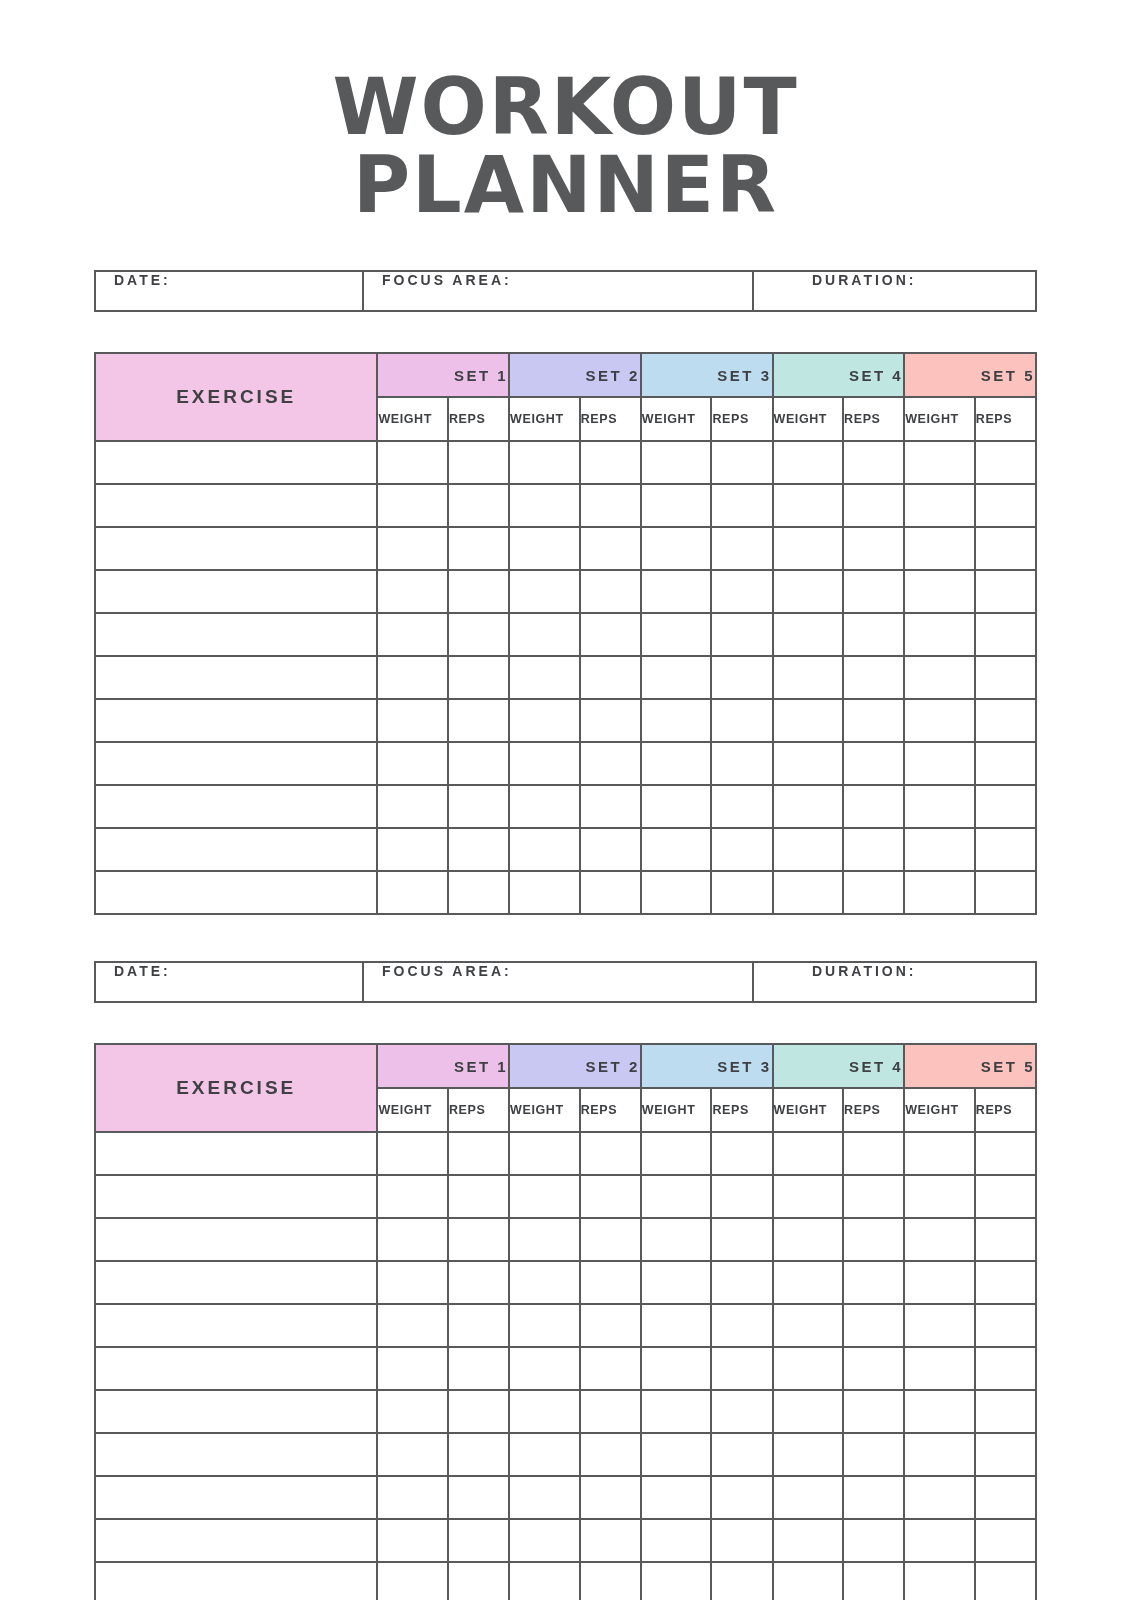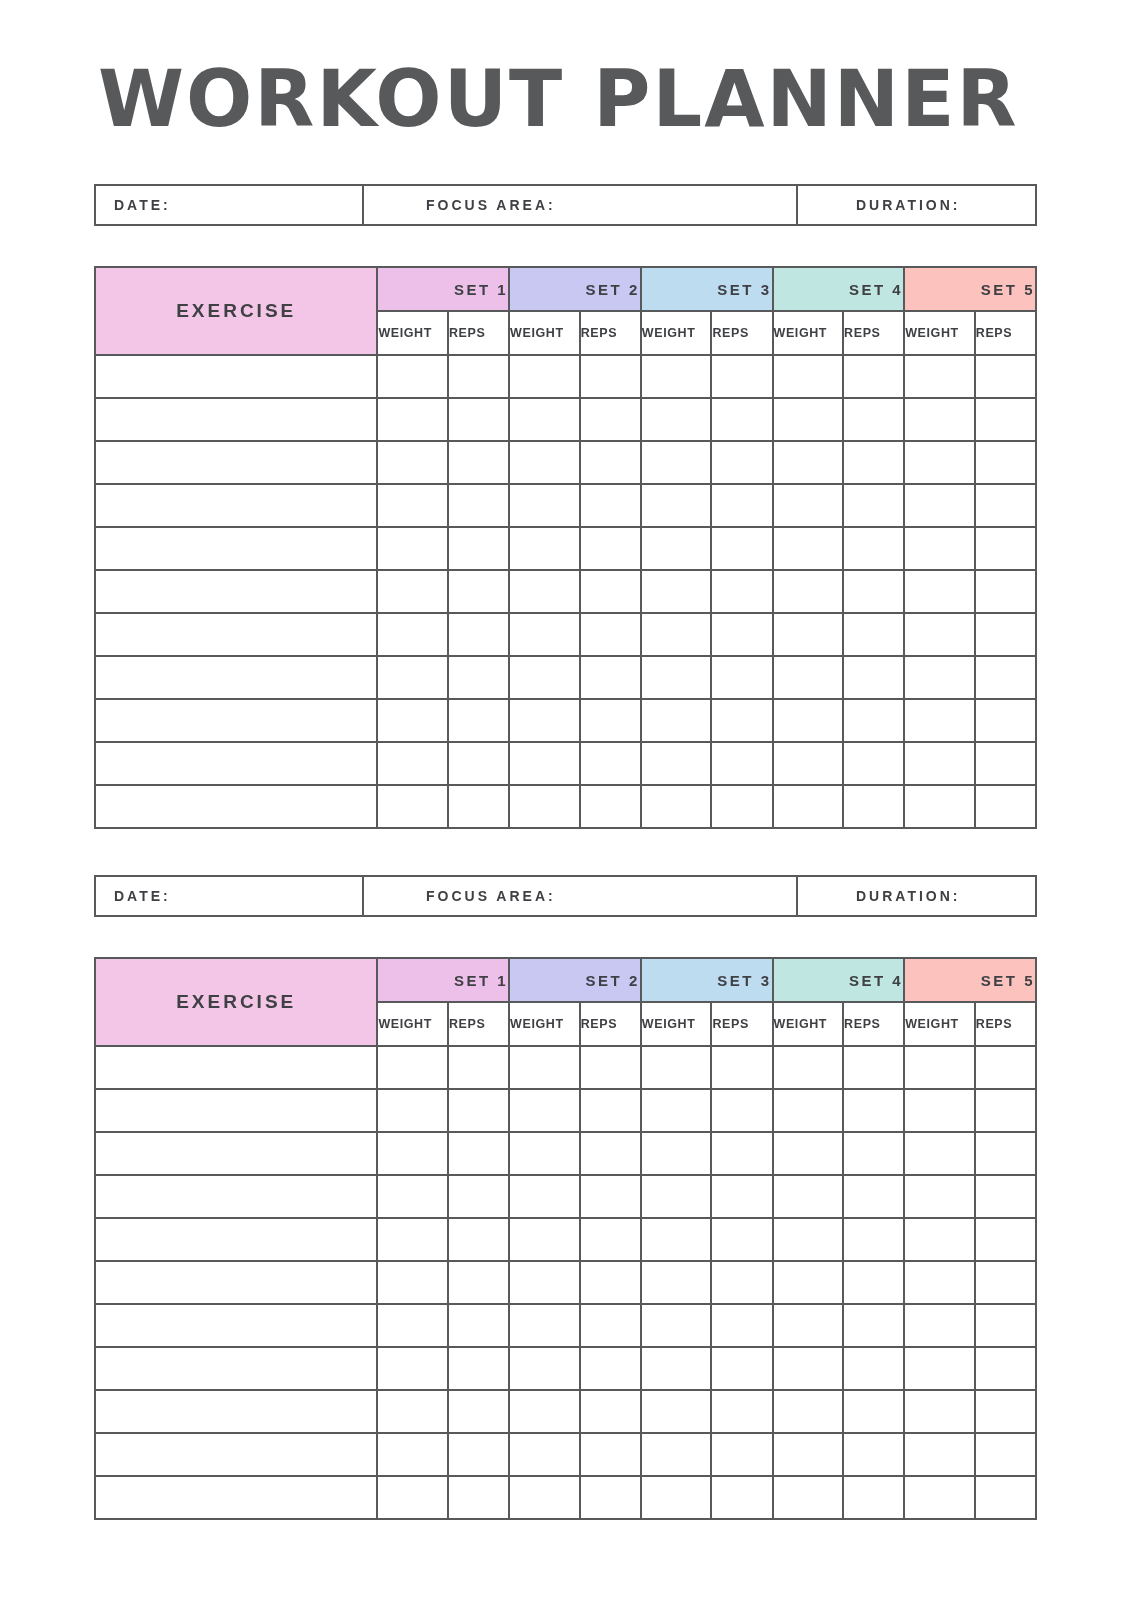--- a/index.html
+++ b/index.html
@@ -18,50 +18,51 @@
     position: relative;
     width: 1131px;
     height: 1600px;
     background: #ffffff;
     box-sizing: border-box;
     padding: 0 94px;
   }
 
   
   .title {
-    margin: 4px;
+    margin: 12px;
     padding-top: 56px;
+    text-align: center;
     font-size: 78px;
     line-height: 1;
     font-weight: 700;
     letter-spacing: 2px;
     color: #58595b;
     font-family: "DejaVu Sans", sans-serif;
   }
 
   
   .info-bar {
     display: flex;
     margin-top: 46px;
     border: 2px solid #58595b;
     height: 42px;
     box-sizing: border-box;
   }
   .info-cell {
     display: flex;
-    align-items: center;
+    align-items: flex-start;
     padding-left: 18px;
     box-sizing: border-box;
     font-size: 14px;
     letter-spacing: 3px;
     font-weight: 700;
     color: #3f4044;
   }
   .info-cell.date { width: 268px; border-right: 2px solid #58595b; }
-  .info-cell.focus { width: 390px; border-right: 2px solid #58595b; margin-left: 44px; }
+  .info-cell.focus { width: 390px; border-right: 2px solid #58595b; }
   .info-cell.duration { flex: 1; margin-left: 40px; }
 
   
   .wk-table {
     width: 100%;
     border-collapse: collapse;
     table-layout: fixed;
     margin-top: 40px;
   }
   .wk-table td, .wk-table th {

